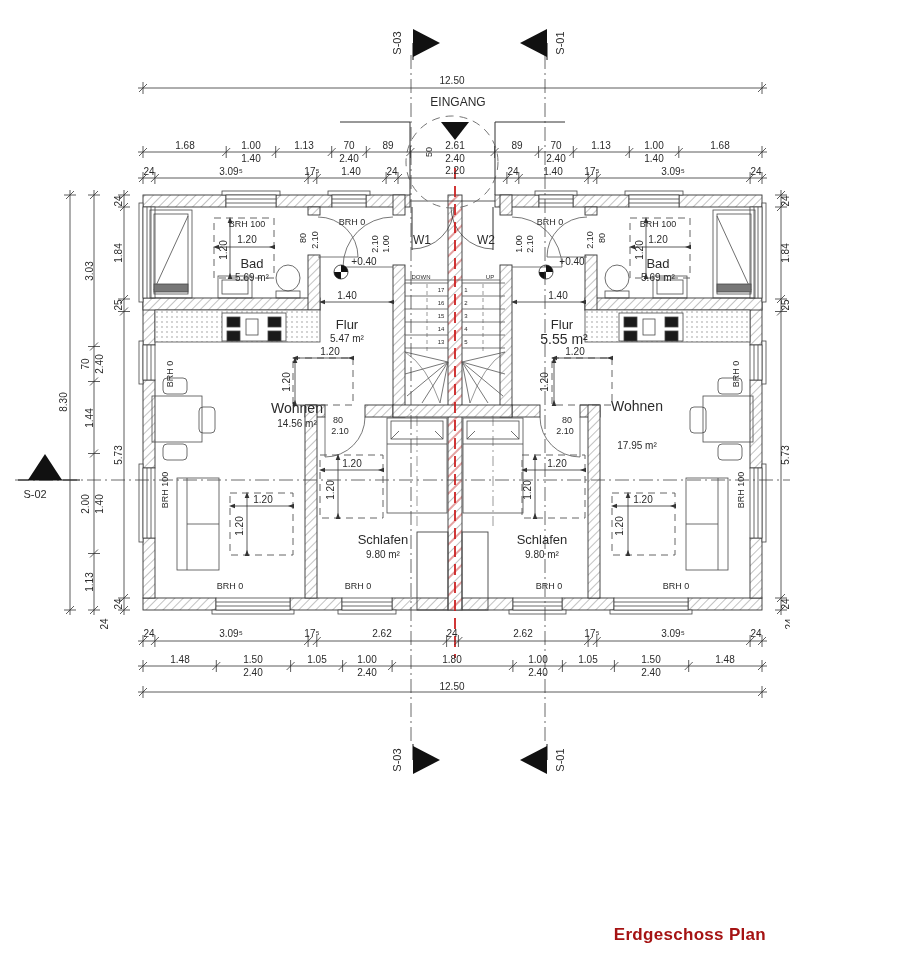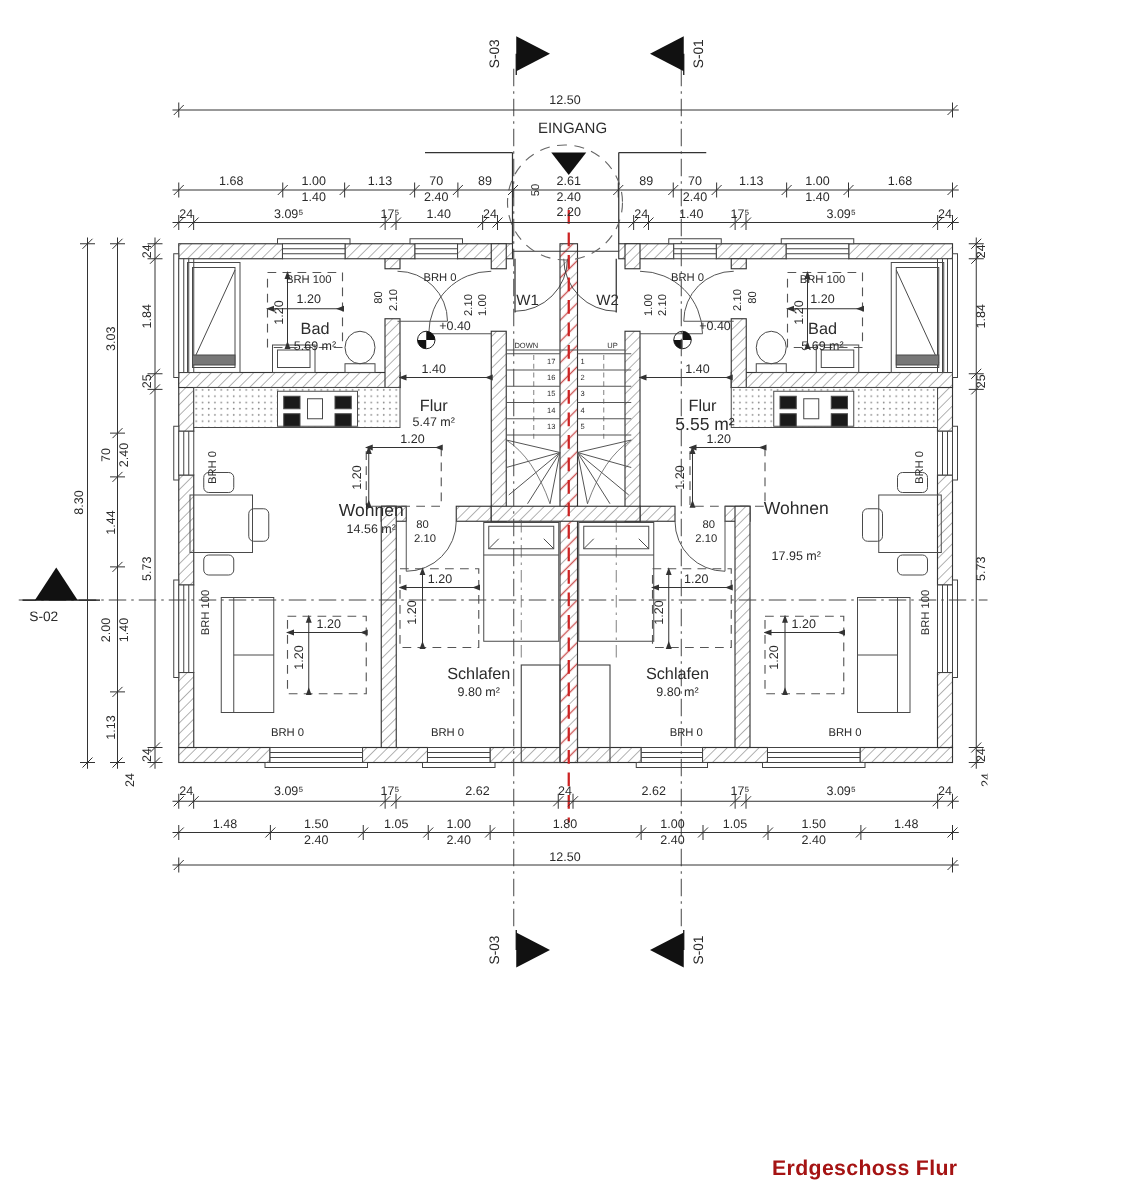--- a/index.html
+++ b/index.html
@@ -726,15 +726,15 @@
       <div class="lbl" style="left: 441px; top: 329px; font-size: 6px; transform: translate(-50%, -50%);">14</div>
       <div class="lbl" style="left: 441px; top: 342px; font-size: 6px; transform: translate(-50%, -50%);">13</div>
       <div class="lbl" style="left: 490px; top: 277px; font-size: 6px; transform: translate(-50%, -50%);">UP</div>
       <div class="lbl" style="left: 466px; top: 290px; font-size: 6px; transform: translate(-50%, -50%);">1</div>
       <div class="lbl" style="left: 466px; top: 303px; font-size: 6px; transform: translate(-50%, -50%);">2</div>
       <div class="lbl" style="left: 466px; top: 316px; font-size: 6px; transform: translate(-50%, -50%);">3</div>
       <div class="lbl" style="left: 466px; top: 329px; font-size: 6px; transform: translate(-50%, -50%);">4</div>
       <div class="lbl" style="left: 466px; top: 342px; font-size: 6px; transform: translate(-50%, -50%);">5</div>
     </div>
 
-<div id="plan-title" style="color: rgb(165, 19, 19);">Erdgeschoss Flur</div>
+<div id="plan-title" style="color: rgb(165, 19, 19);">Erdgeschoss Plan</div>
 
 </div>
 
 </body></html>

